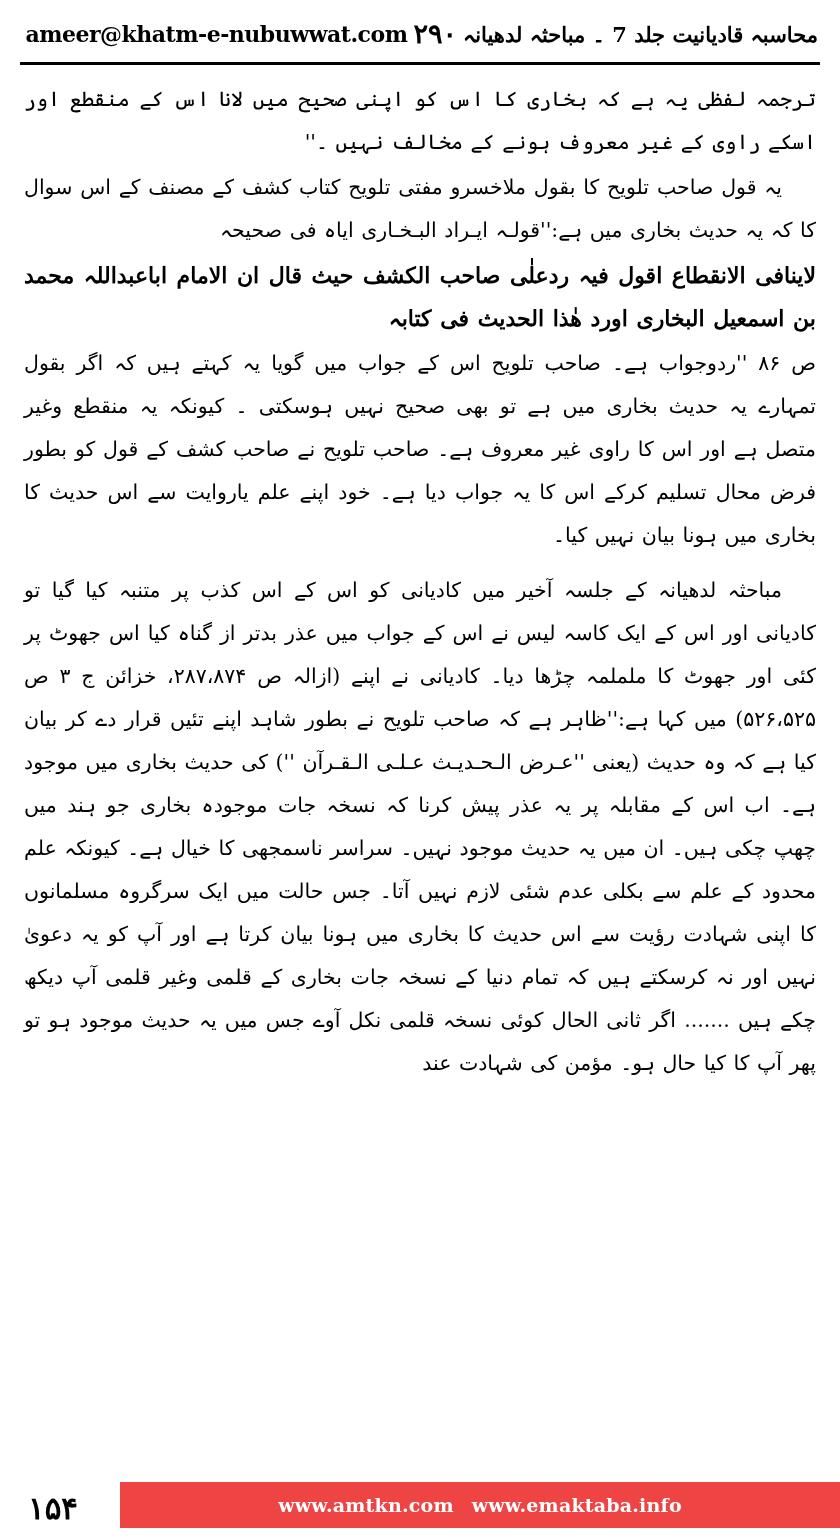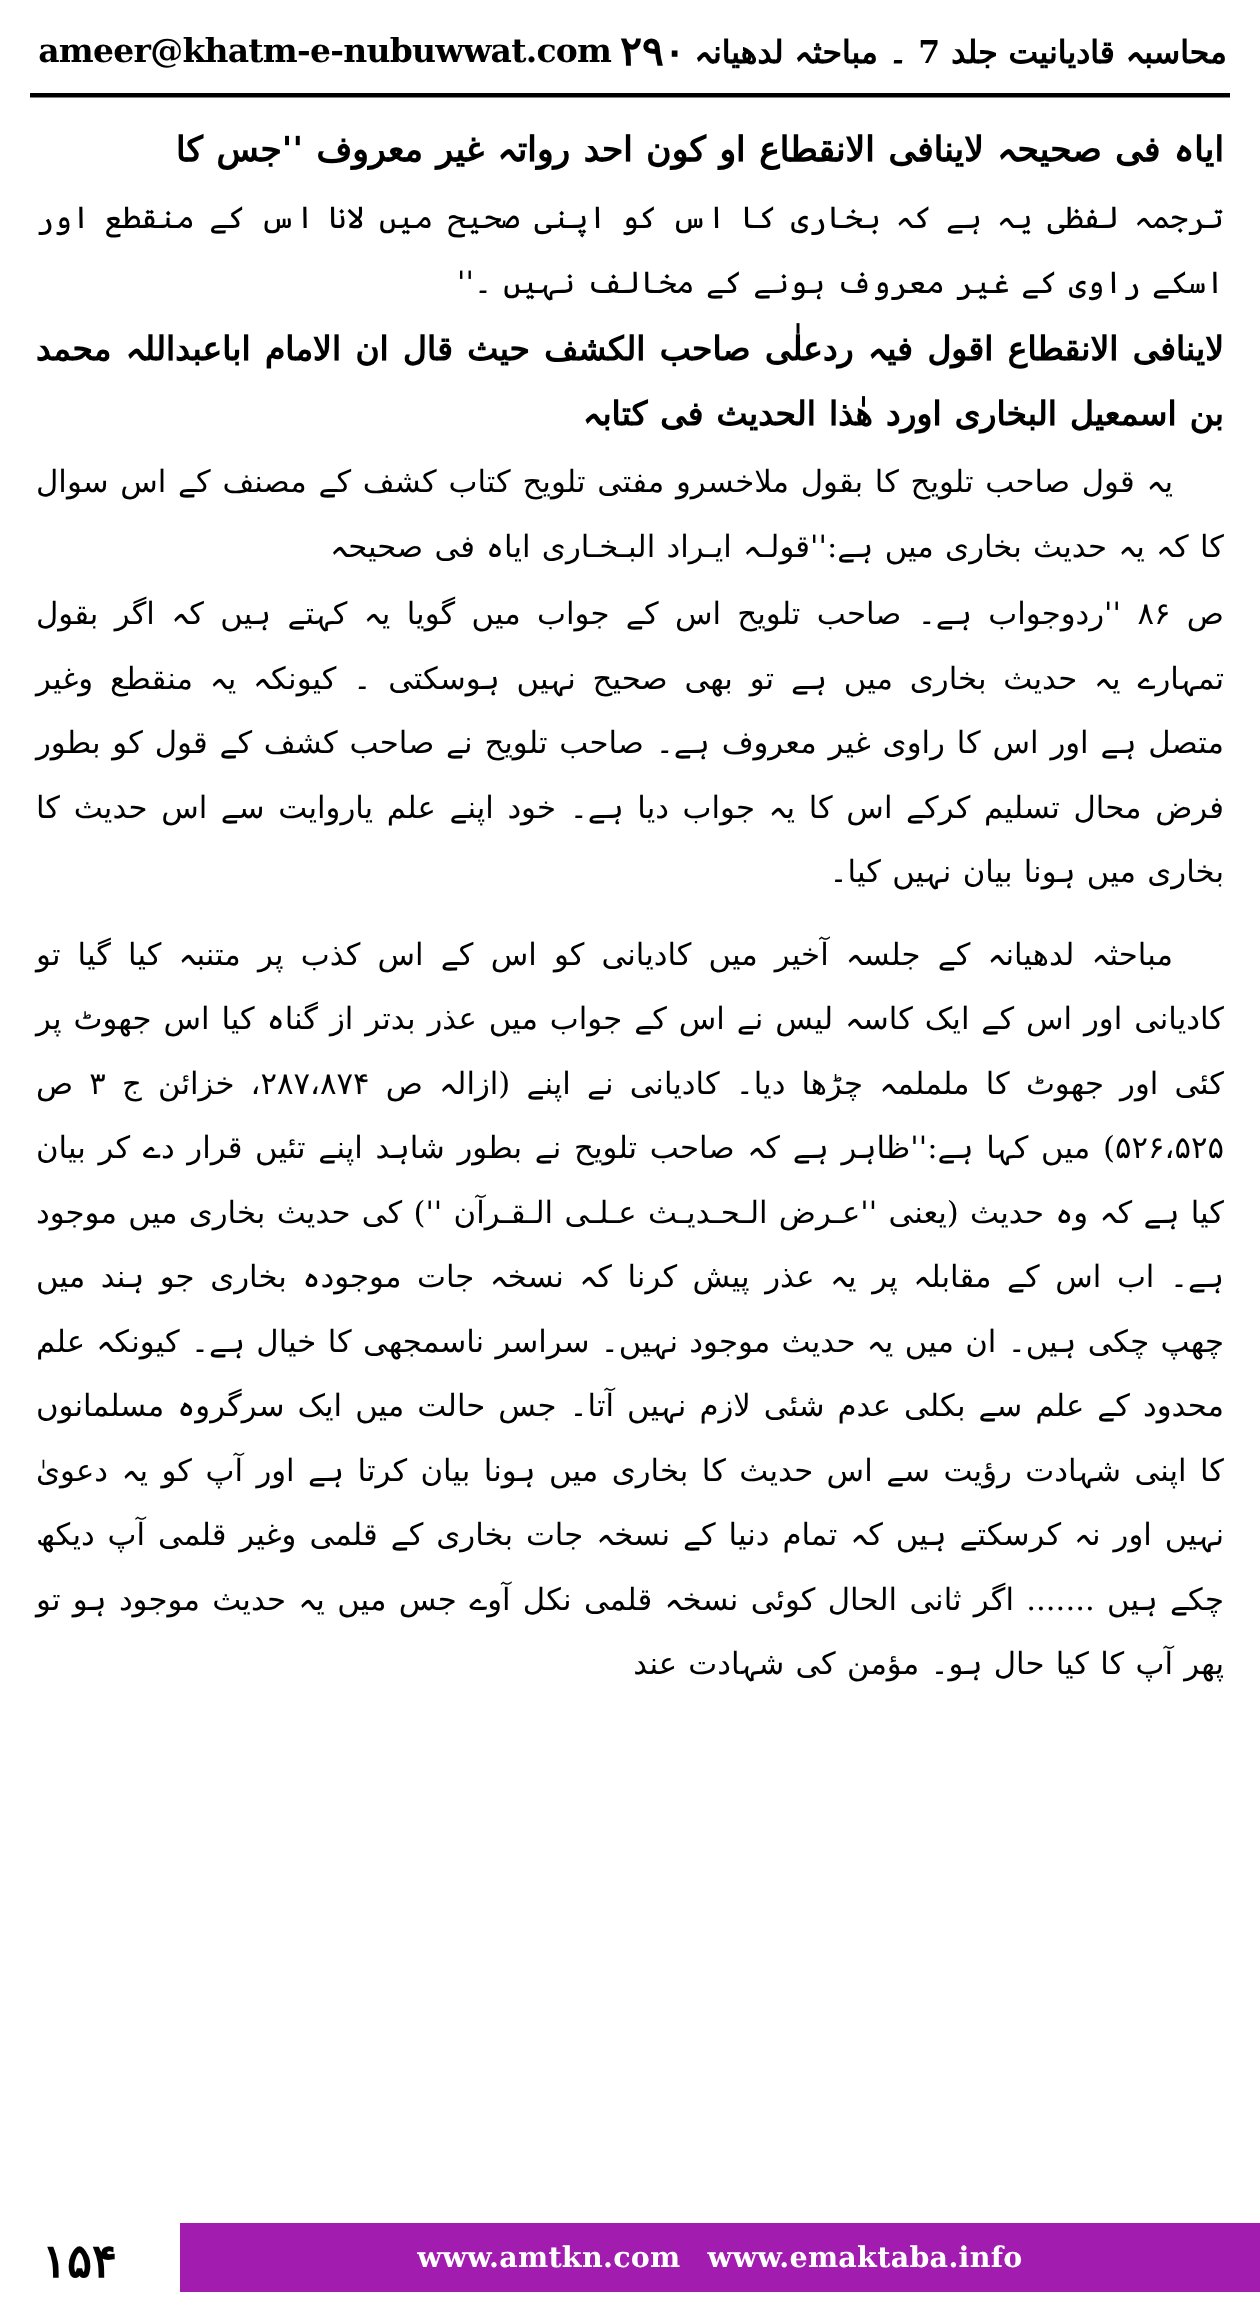--- a/index.html
+++ b/index.html
@@ -108,21 +108,21 @@
     right: 0;
     bottom: 12px;
     height: 86px;
   }
   .footer-bar {
     position: absolute;
     left: 120px;
     right: 0;
     bottom: 0;
     height: 46px;
-    background: #a21caf;
+    background: #ef4444;
     color: #ffffff;
     display: flex;
     align-items: center;
     justify-content: center;
     font-family: "DejaVu Serif", serif;
     font-size: 19px;
     font-weight: bold;
     letter-spacing: 0.2px;
   }
   .footer-page {
@@ -147,24 +147,23 @@
 <div class="page">
 
   <div class="header">
     <div class="header-right">محاسبہ قادیانیت جلد 7 ۔ مباحثہ لدھیانہ</div>
     <div class="header-center">۲۹۰</div>
     <div class="header-left">ameer@khatm-e-nubuwwat.com</div>
   </div>
   <div class="rule"></div>
 
   <div class="content">
-    <p class="para big">ایاہ فی صحیحہ لاینافی الانقطاع او کون احد رواتہ غیر معروف ''جس کا</p>
     <p class="para">ترجمہ لفظی یہ ہے کہ بخاری کا اس کو اپنی صحیح میں لانا اس کے منقطع اور اسکے راوی کے غیر معروف ہونے کے مخالف نہیں ۔''</p>
+    <p class="para indent">یہ قول صاحب تلویح کا بقول ملاخسرو مفتی تلویح کتاب کشف کے مصنف کے اس سوال کا کہ یہ حدیث بخاری میں ہے:''قولـہ ایـراد البـخـاری ایاہ فی صحیحہ</p>
     <p class="para arabic">لاینافی الانقطاع اقول فیہ ردعلٰی صاحب الکشف حیث قال ان الامام اباعبداللہ محمد بن اسمعیل البخاری اورد ھٰذا الحدیث فی کتابہ</p>
-    <p class="para indent">یہ قول صاحب تلویح کا بقول ملاخسرو مفتی تلویح کتاب کشف کے مصنف کے اس سوال کا کہ یہ حدیث بخاری میں ہے:''قولـہ ایـراد البـخـاری ایاہ فی صحیحہ</p>
     <p class="para">ص ۸۶ ''ردوجواب ہے۔ صاحب تلویح اس کے جواب میں گویا یہ کہتے ہیں کہ اگر بقول تمہارے یہ حدیث بخاری میں ہے تو بھی صحیح نہیں ہوسکتی ۔ کیونکہ یہ منقطع وغیر متصل ہے اور اس کا راوی غیر معروف ہے۔ صاحب تلویح نے صاحب کشف کے قول کو بطور فرض محال تسلیم کرکے اس کا یہ جواب دیا ہے۔ خود اپنے علم یاروایت سے اس حدیث کا بخاری میں ہونا بیان نہیں کیا۔</p>
     <div class="spacer"></div>
     <p class="para indent">مباحثہ لدھیانہ کے جلسہ آخیر میں کادیانی کو اس کے اس کذب پر متنبہ کیا گیا تو کادیانی اور اس کے ایک کاسہ لیس نے اس کے جواب میں عذر بدتر از گناہ کیا اس جھوٹ پر کئی اور جھوٹ کا ململمہ چڑھا دیا۔ کادیانی نے اپنے (ازالہ ص ۲۸۷،۸۷۴، خزائن ج ۳ ص ۵۲۶،۵۲۵) میں کہا ہے:''ظاہر ہے کہ صاحب تلویح نے بطور شاہد اپنے تئیں قرار دے کر بیان کیا ہے کہ وہ حدیث (یعنی ''عـرض الـحـدیـث عـلـی الـقـرآن '') کی حدیث بخاری میں موجود ہے۔ اب اس کے مقابلہ پر یہ عذر پیش کرنا کہ نسخہ جات موجودہ بخاری جو ہند میں چھپ چکی ہیں۔ ان میں یہ حدیث موجود نہیں۔ سراسر ناسمجھی کا خیال ہے۔ کیونکہ علم محدود کے علم سے بکلی عدم شئی لازم نہیں آتا۔ جس حالت میں ایک سرگروہ مسلمانوں کا اپنی شہادت رؤیت سے اس حدیث کا بخاری میں ہونا بیان کرتا ہے اور آپ کو یہ دعویٰ نہیں اور نہ کرسکتے ہیں کہ تمام دنیا کے نسخہ جات بخاری کے قلمی وغیر قلمی آپ دیکھ چکے ہیں ....... اگر ثانی الحال کوئی نسخہ قلمی نکل آوے جس میں یہ حدیث موجود ہو تو پھر آپ کا کیا حال ہو۔ مؤمن کی شہادت عند</p>
   </div>
 
   <div class="footer">
     <div class="footer-page">۱۵۴</div>
     <div class="footer-bar">
       <div class="footer-links">
         <span>www.amtkn.com</span>

